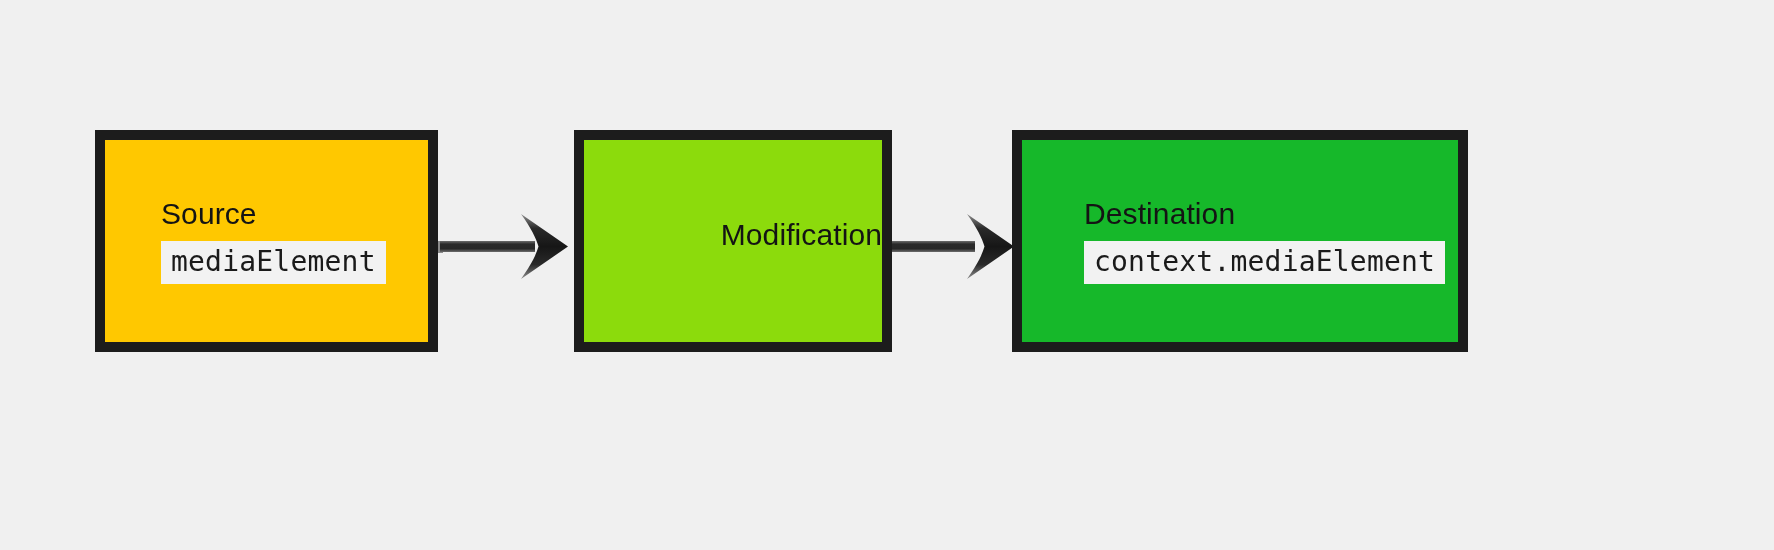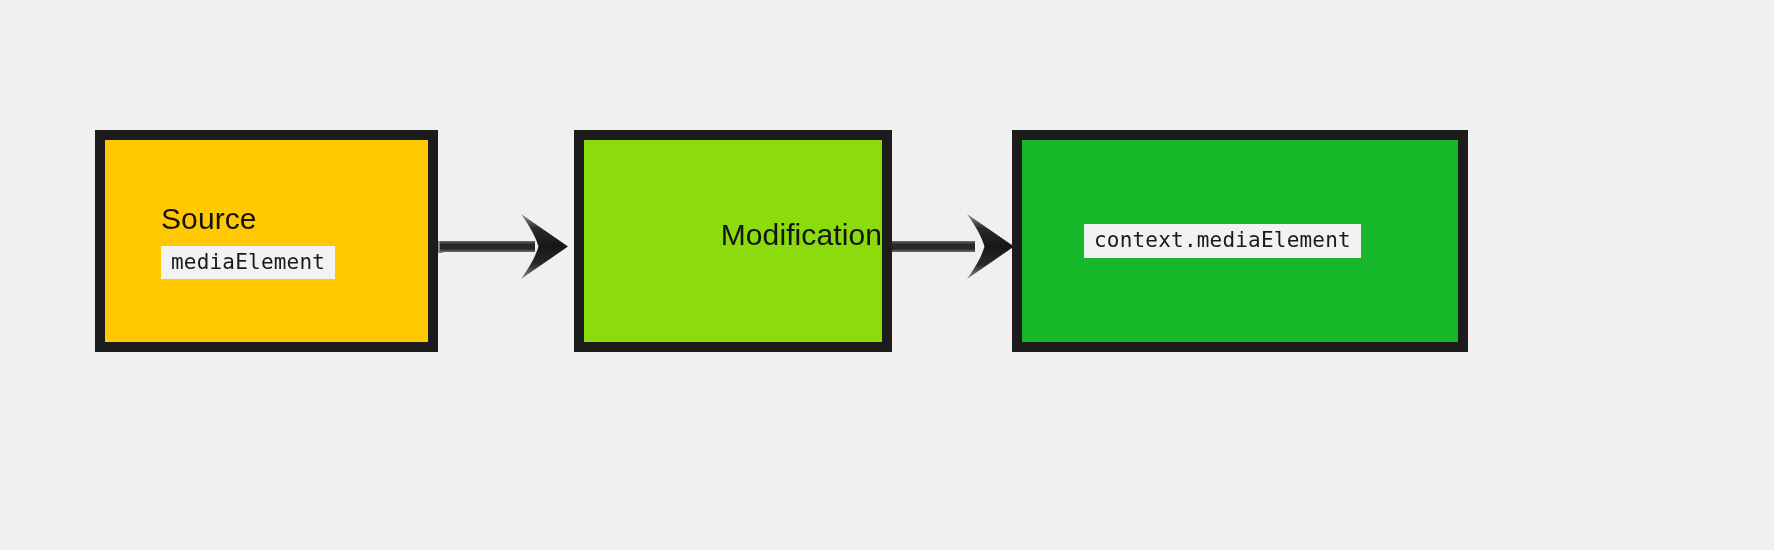--- a/index.html
+++ b/index.html
@@ -39,21 +39,21 @@
     font-size: 30px;
     line-height: 1.05;
     color: #141414;
     letter-spacing: 0.1px;
     white-space: nowrap;
     margin-bottom: 12px;
   }
 
   .node-code {
     font-family: "DejaVu Sans Mono", "Liberation Mono", monospace;
-    font-size: 21px;
+    font-size: 28px;
     line-height: 1.35;
     color: #1a1a1a;
     background: #f2f2f2;
     padding: 2px 10px 3px 10px;
     white-space: nowrap;
     letter-spacing: 0.2px;
   }
 
   
   #node-source {
@@ -138,16 +138,17 @@
   <div class="node" id="node-source">
     <div class="node-title">Source</div>
     <div class="node-code">mediaElement</div>
   </div>
 
   <div class="node" id="node-modification">
     <div class="node-title">Modification</div>
   </div>
 
   <div class="node" id="node-destination">
+    <div class="node-title">Destination</div>
     <div class="node-code">context.mediaElement</div>
   </div>
 
 </div>
 
 </body></html>

